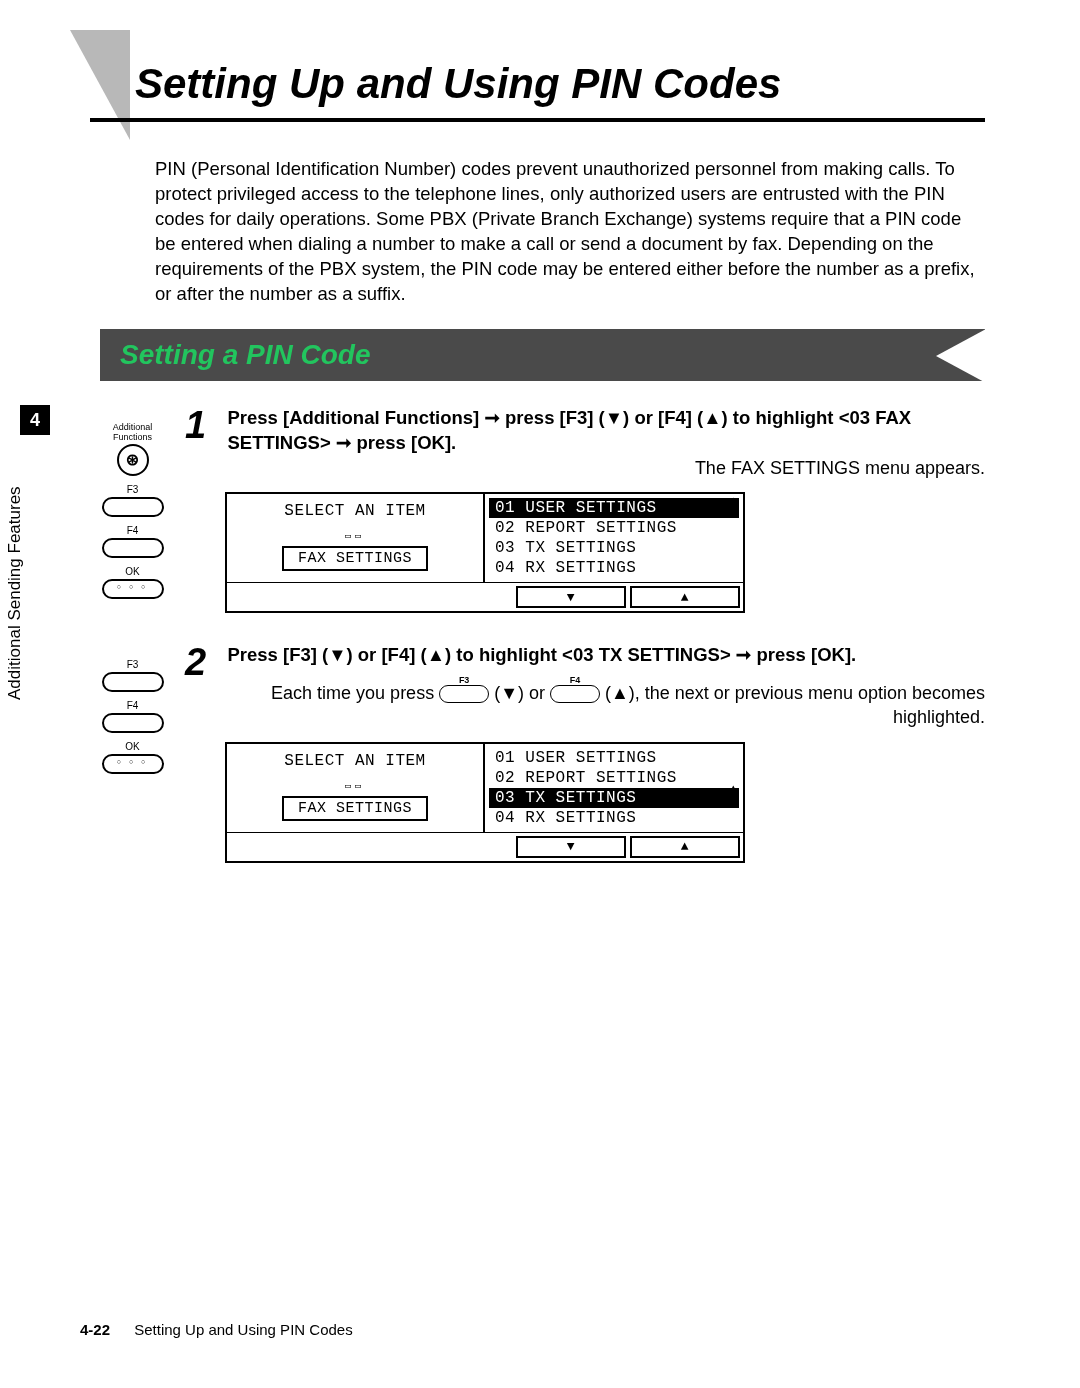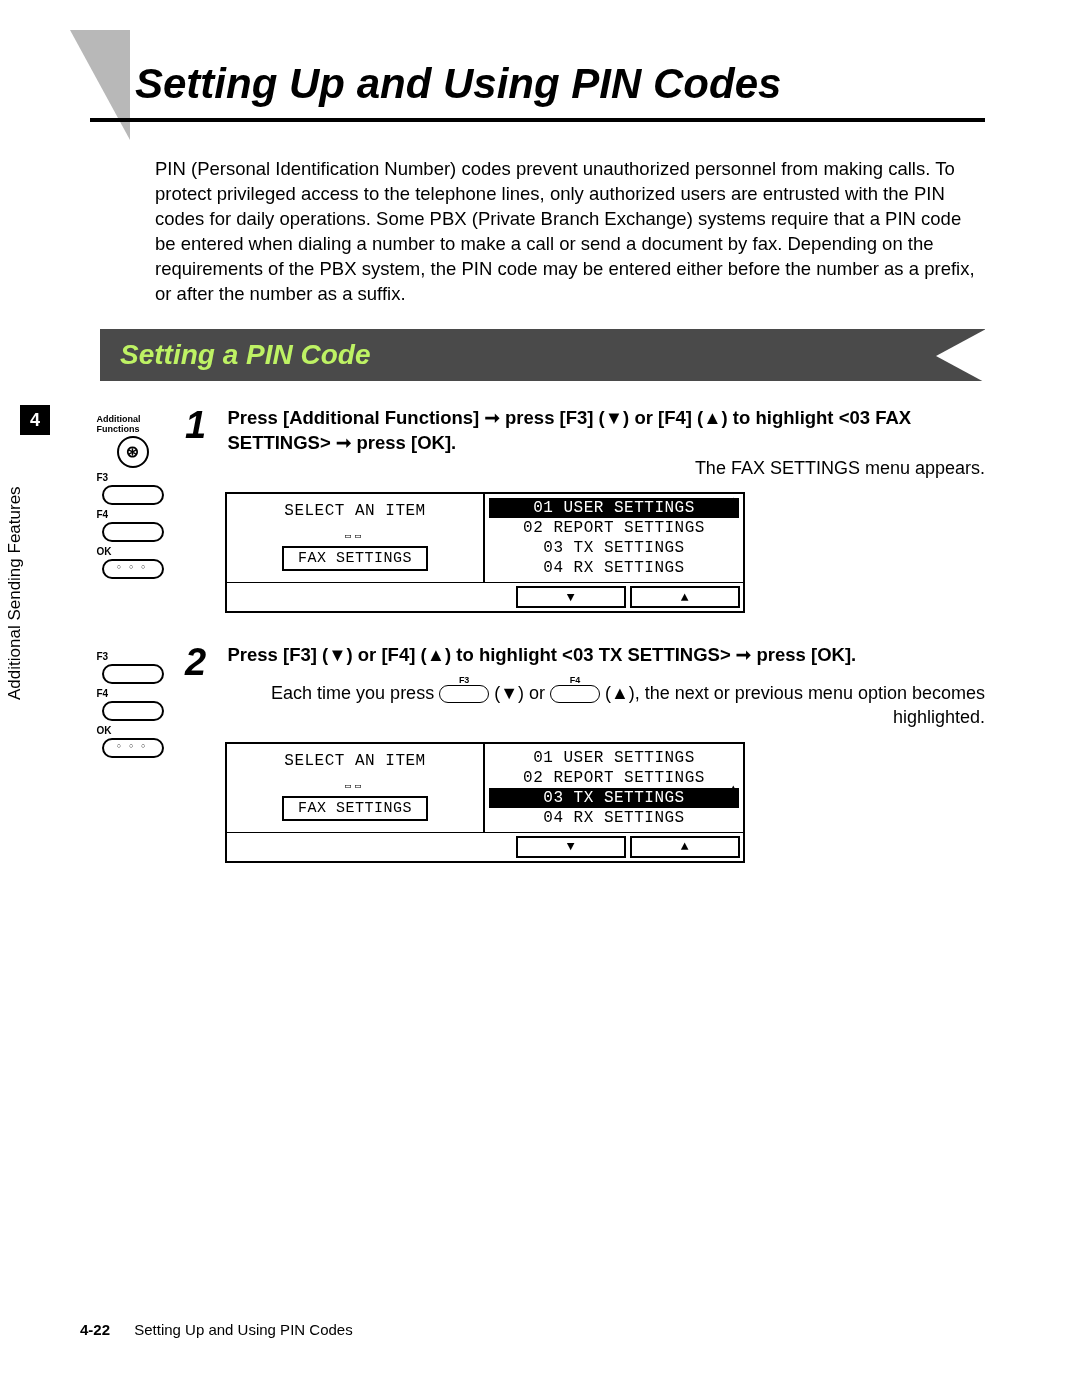--- a/index.html
+++ b/index.html
@@ -48,21 +48,21 @@
     .intro-text {
       margin-left: 75px;
       font-size: 18.5px;
       line-height: 1.35;
       margin-bottom: 22px;
       margin-top: 20px;
     }
     .section-header {
       position: relative;
       background: #4a4a4a;
-      color: #bef264;
+      color: #22c55e;
       font-size: 28px;
       font-weight: bold;
       font-style: italic;
       padding: 10px 20px;
       margin-left: 20px;
       margin-bottom: 25px;
       margin-top: 10px;
     }
     .section-header::after {
       content: '';
@@ -104,23 +104,24 @@
       margin-left: -10px;
     }
     .step-buttons {
       width: 115px;
       flex-shrink: 0;
       padding-left: 10px;
       padding-top: 5px;
     }
     .btn-label {
       font-size: 10px;
-      font-weight: bold;
-      text-align: left;
+      font-weight: normal;
+      text-align: center;
       margin-bottom: 2px;
+      margin-top: 8px;
     }
     .btn-label.tiny {
       font-size: 9px;
     }
     .btn-shape {
       width: 62px;
       height: 20px;
       border: 2px solid #000;
       border-radius: 10px;
       margin: 0 auto 4px auto;
@@ -208,21 +209,20 @@
     .lcd-left-box {
       border: 2px solid #000;
       display: inline-block;
       padding: 2px 14px;
       font-size: 15px;
     }
     .lcd-right {
       width: 50%;
       padding: 4px 4px;
       position: relative;
-      text-align: center;
     }
     .lcd-item {
       padding: 1px 6px;
       white-space: nowrap;
     }
     .lcd-item.highlighted {
       background: #000;
       color: #fff;
     }
     .lcd-arrows-small {

